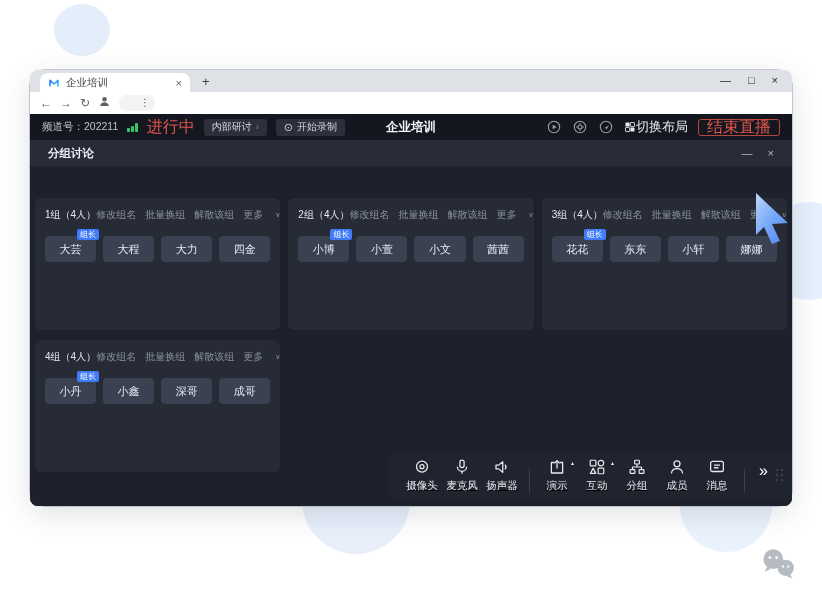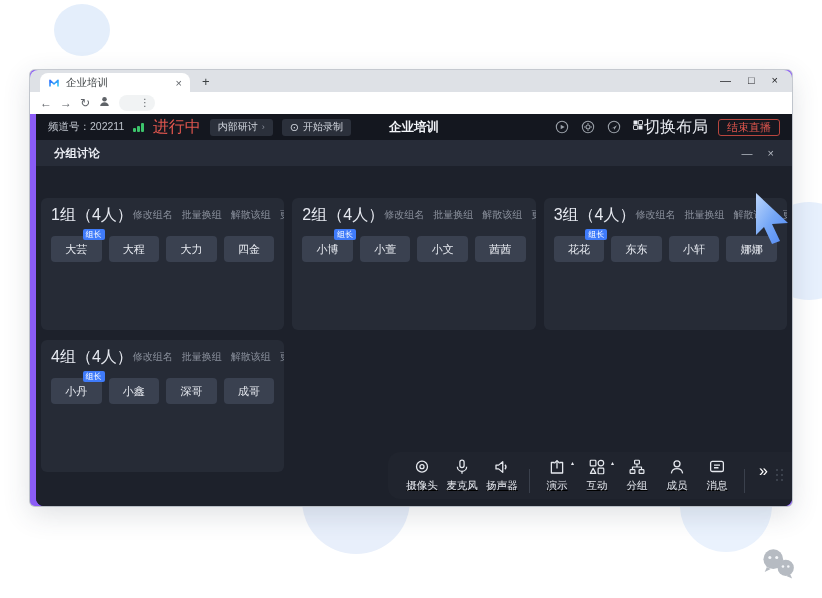--- a/index.html
+++ b/index.html
@@ -7,70 +7,70 @@
   .stage{position:relative;width:822px;height:598px;background:#ffffff;overflow:hidden;}
 
   
   .blob{position:absolute;border-radius:50%;z-index:1;}
   .b1{left:54px;top:4px;width:56px;height:52px;background:#e4eefb;}
   .b2{left:760px;top:202px;width:98px;height:98px;background:#e7f0fd;}
   .b3{left:302px;top:446px;width:108px;height:108px;background:#e8effb;}
   .b4{left:680px;top:460px;width:92px;height:92px;background:#eaf2fd;}
 
   
-  .window{position:absolute;left:30px;top:70px;width:762px;height:436px;border-radius:5px;z-index:2;
-          box-shadow:0 8px 28px rgba(50,60,80,.16),0 0 0 1px #ccd0d6;background:#8b5cf6;}
+  .window{position:absolute;left:30px;top:70px;width:762px;height:436px;border-radius:16px;z-index:2;
+          box-shadow:0 8px 28px rgba(50,60,80,.16),0 0 0 1px #ccd0d6;background:#be185d;}
   .tabstrip{height:22px;background:#dee1e6;border-radius:8px 8px 0 0;display:flex;align-items:flex-end;padding:0 0 0 10px;position:relative;}
   .tab{height:19px;width:150px;background:#fff;border-radius:8px 8px 0 0;display:flex;align-items:center;gap:6px;padding:0 8px;}
   .favicon{display:flex;align-items:center;}
   .tab-title{font-size:10.5px;color:#3c4043;flex:1;white-space:nowrap;overflow:hidden;}
   .tab-close{font-size:11px;color:#5f6368;cursor:pointer;}
   .newtab{font-size:13px;color:#3c4043;margin:0 0 3px 12px;cursor:pointer;}
   .winctl{position:absolute;right:14px;top:3px;display:flex;gap:17px;font-size:11px;color:#202124;}
   .winctl span{cursor:pointer;line-height:14px;}
   .urlrow{height:22px;background:#fff;display:flex;align-items:center;gap:8px;padding:0 10px;}
   .navic{font-size:12px;color:#5f6368;cursor:pointer;line-height:1;}
   .urlpill{flex:1;height:16px;background:#ebedef;border-radius:8px;display:flex;align-items:center;gap:6px;padding:0 9px;}
   .urltext{font-size:10px;color:#a7acb2;flex:1;white-space:nowrap;overflow:hidden;}
   .star{font-size:11px;color:#5f6368;cursor:pointer;line-height:1;}
   .menupill{width:36px;height:16px;border-radius:8px;background:#f1f3f4;display:flex;align-items:center;justify-content:flex-end;padding:0 5px;cursor:pointer;}
   .menudots{font-size:10px;color:#5f6368;line-height:1;}
 
   
-  .app{position:absolute;left:0;top:44px;right:0;bottom:0;background:#14171f;border-radius:0 0 8px 8px;overflow:hidden;margin-left:6px;}
+  .app{position:absolute;left:0;top:44px;right:0;bottom:0;background:#14171f;border-radius:0 0 8px 8px;overflow:hidden;}
   .apptopbar{position:absolute;top:0;left:0;right:0;height:26px;display:flex;align-items:center;padding:0 12px;gap:9px;background:#14171f;}
   .chlabel{font-size:10.5px;color:#bfc4cd;white-space:nowrap;}
   .signal{display:flex;align-items:flex-end;gap:1.5px;height:10px;}
   .signal i{display:block;width:2.5px;background:#3cc46b;border-radius:1px;}
   .sb1{height:4px;}.sb2{height:6.5px;}.sb3{height:9px;}
   .live{font-size:16px;color:#e0564e;white-space:nowrap;}
   .tpill{height:17px;background:#2b303b;border-radius:3px;color:#d3d7df;font-size:10px;display:flex;align-items:center;gap:4px;padding:0 8px;cursor:pointer;white-space:nowrap;}
   .tpill .arr{color:#8a909c;font-size:9px;}
   .recdot{font-size:11px;line-height:1;color:#d3d7df;}
   .apptitle{position:absolute;left:50%;transform:translateX(-50%);font-size:12.5px;font-weight:bold;color:#f3f5f9;white-space:nowrap;}
   .tright{margin-left:auto;display:flex;align-items:center;gap:10px;}
   .circic{display:flex;align-items:center;cursor:pointer;}
-  .layoutbtn{display:flex;align-items:flex-start;font-size:16px;color:#e8ebf1;cursor:pointer;white-space:nowrap;}
-  .endbtn{height:17px;border:1px solid #b8453e;color:#e0564e;border-radius:3px;font-size:11px;padding:0 8px;display:flex;align-items:center;cursor:pointer;white-space:nowrap;}
+  .layoutbtn{display:flex;align-items:flex-end;font-size:13px;color:#e8ebf1;cursor:pointer;white-space:nowrap;}
+  .endbtn{height:17px;border:1px solid #b8453e;color:#e0564e;border-radius:3px;font-size:16px;padding:0 8px;display:flex;align-items:center;cursor:pointer;white-space:nowrap;}
 
   
   .panel{position:absolute;left:0;right:0;top:26px;bottom:0;background:#1d212b;}
   .panelhead{position:absolute;top:0;left:0;right:0;height:26px;background:#272c38;display:flex;align-items:center;padding:0 18px;}
   .ptitle{font-size:11.5px;color:#eceef4;font-weight:bold;}
   .phctl{margin-left:auto;display:flex;gap:15px;color:#b6bbc4;font-size:11px;}
   .phctl span{cursor:pointer;line-height:1;}
   .actions{position:absolute;top:30px;right:10px;display:flex;gap:10px;}
   .managebtn{height:22px;background:#353b49;color:#e2e5ec;font-size:10.5px;border-radius:3px;padding:0 9px;display:flex;align-items:center;gap:4px;cursor:pointer;white-space:nowrap;}
   .managebtn .chev{font-size:8px;color:#aab0ba;}
   .startbtn{height:22px;background:#3d6df6;color:#fff;font-size:10.5px;border-radius:3px;padding:0 12px;display:flex;align-items:center;cursor:pointer;white-space:nowrap;}
 
   .groups{position:absolute;top:58px;left:5px;right:5px;display:grid;grid-template-columns:repeat(3,1fr);grid-auto-rows:132px;gap:10px 8px;}
   .gcard{background:#262b36;border-radius:6px;padding:9px 10px;overflow:hidden;}
   .ghead{display:flex;justify-content:space-between;align-items:center;height:16px;}
-  .glabel{font-size:16px;color:#e6e9f0;white-space:nowrap;}
+  .glabel{font-size:10px;color:#e6e9f0;white-space:nowrap;}
   .gacts{display:flex;gap:9px;align-items:center;font-size:10px;color:#8a909c;white-space:nowrap;}
   .gact{cursor:pointer;}
   .gmore{cursor:pointer;display:flex;align-items:center;gap:12px;}
   .gmore .chev{font-size:7px;}
   .chips{display:flex;gap:7px;margin-top:13px;}
   .chip{width:52px;height:26px;background:#3a4150;border-radius:4px;display:flex;align-items:center;justify-content:center;font-size:11px;color:#e8ebf1;position:relative;cursor:pointer;}
   .badge{position:absolute;top:-7px;right:-3px;background:#3f7bfa;color:#fff;font-size:8px;line-height:1;padding:1.5px 3px;border-radius:2px;white-space:nowrap;}
 
   
   .toolbar{position:absolute;right:0;bottom:7px;height:47px;background:#20242e;border-radius:12px 0 0 12px;display:flex;align-items:center;padding:0 8px 0 14px;z-index:4;}

